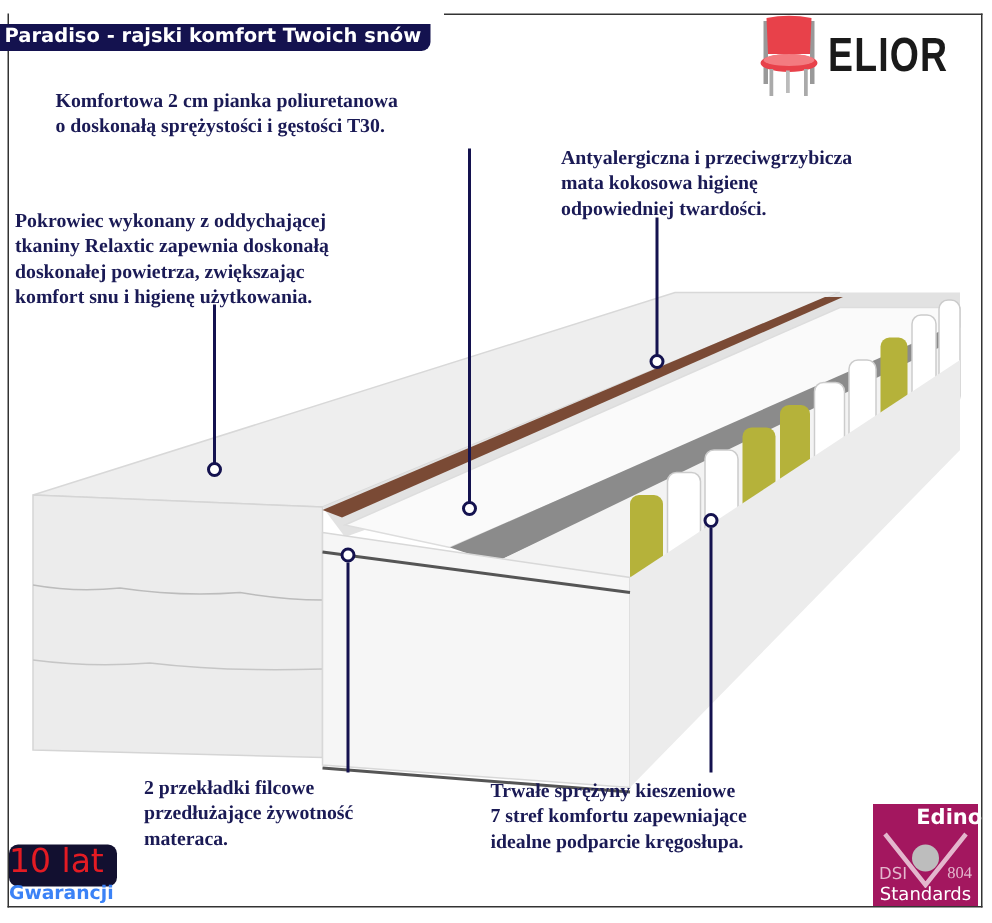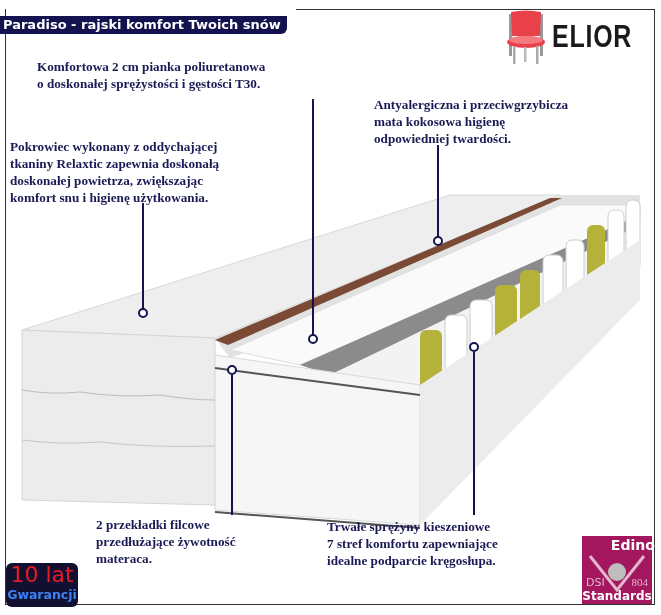--- a/index.html
+++ b/index.html
@@ -4,28 +4,28 @@
 <style>
   html,body{margin:0;padding:0;background:#fff;}
   body{width:661px;height:615px;position:relative;overflow:hidden;font-family:"DejaVu Sans","Liberation Sans",sans-serif;}
   .frame{position:absolute;left:5px;top:9px;width:650px;height:596px;border:1px solid #333;border-top:none;box-sizing:border-box;}
   .frame-top{position:absolute;left:296px;top:9px;width:359px;height:1px;background:#333;}
   .title-bar{position:absolute;left:0;top:16px;height:18px;padding:0 6px 0 3px;background:#14124f;color:#fff;font-weight:bold;font-size:13px;line-height:18px;border-radius:0 0 6px 0;white-space:nowrap;}
   .logo-text{position:absolute;left:552px;top:18px;font-family:"Liberation Sans",sans-serif;font-weight:bold;font-size:32px;color:#1a1a1a;letter-spacing:1px;transform:scaleX(0.78);transform-origin:left top;}
   .note{position:absolute;color:#1a1a55;font-weight:bold;font-size:13.2px;line-height:17px;white-space:nowrap;font-family:Liberation Serif, serif;}
   .line{position:absolute;background:#14124f;width:1.5px;}
   .dot{position:absolute;width:10px;height:10px;border-radius:50%;border:2px solid #14124f;background:#fff;box-sizing:border-box;}
-  .badge-warranty{position:absolute;left:6px;top:563px;width:72px;height:44px;background:#121030;border-radius:6px;text-align:center;}
+  .badge-warranty{position:absolute;left:6px;top:563px;width:72px;height:28px;background:#121030;border-radius:6px;text-align:left;}
   .badge-warranty .big{color:#e31b23;font-size:22px;line-height:24px;font-weight:normal;}
   .badge-warranty .small{color:#3b82f6;font-size:12.5px;line-height:16px;font-weight:bold;}
   .badge-edinos{position:absolute;left:582px;top:536px;width:70px;height:68px;background:#a3175f;}
   .badge-edinos .t1{position:absolute;left:0;top:1px;width:70px;text-align:center;color:#fff;font-weight:bold;font-size:14px;margin-left:20px;}
   .badge-edinos .t2{position:absolute;left:4px;top:40px;color:#e3b7cd;font-size:11px;}
   .badge-edinos .t3{position:absolute;right:4px;top:40px;color:#e3b7cd;font-size:11px;font-family:Liberation Serif, serif;}
-  .badge-edinos .t4{position:absolute;left:0;top:53px;width:70px;text-align:center;color:#fff;font-weight:bold;font-size:12px;}
+  .badge-edinos .t4{position:absolute;left:0;top:53px;width:70px;text-align:center;color:#fff;font-weight:normal;font-size:12px;}
   svg{position:absolute;}
 </style>
 </head>
 <body>
 
 <div class="frame"></div>
 <div class="frame-top"></div>
 
 <div class="title-bar">Paradiso - rajski komfort Twoich snów</div>
 
@@ -83,21 +83,21 @@
 <div class="dot" style="left:433px;top:236px"></div>
 
 <div class="dot" style="left:227px;top:365px"></div>
 <div class="line" style="left:231px;top:375px;height:140px"></div>
 
 <div class="dot" style="left:469px;top:342px"></div>
 <div class="line" style="left:473px;top:352px;height:163px"></div>
 
 <div class="note" style="left:37px;top:58px">
   <div>Komfortowa 2 cm pianka poliuretanowa</div>
-  <div>o doskonałej sprężystości i gęstości T30.</div>
+  <div>o doskonałą sprężystości i gęstości T30.</div>
 </div>
 <div class="note" style="left:374px;top:96px">
   <div>Antyalergiczna i przeciwgrzybicza</div>
   <div>mata kokosowa higienę</div>
   <div>odpowiedniej twardości.</div>
 </div>
 <div class="note" style="left:10px;top:138px">
   <div>Pokrowiec wykonany z oddychającej</div>
   <div>tkaniny Relaxtic zapewnia doskonałą</div>
   <div>doskonałej powietrza, zwiększając</div>

